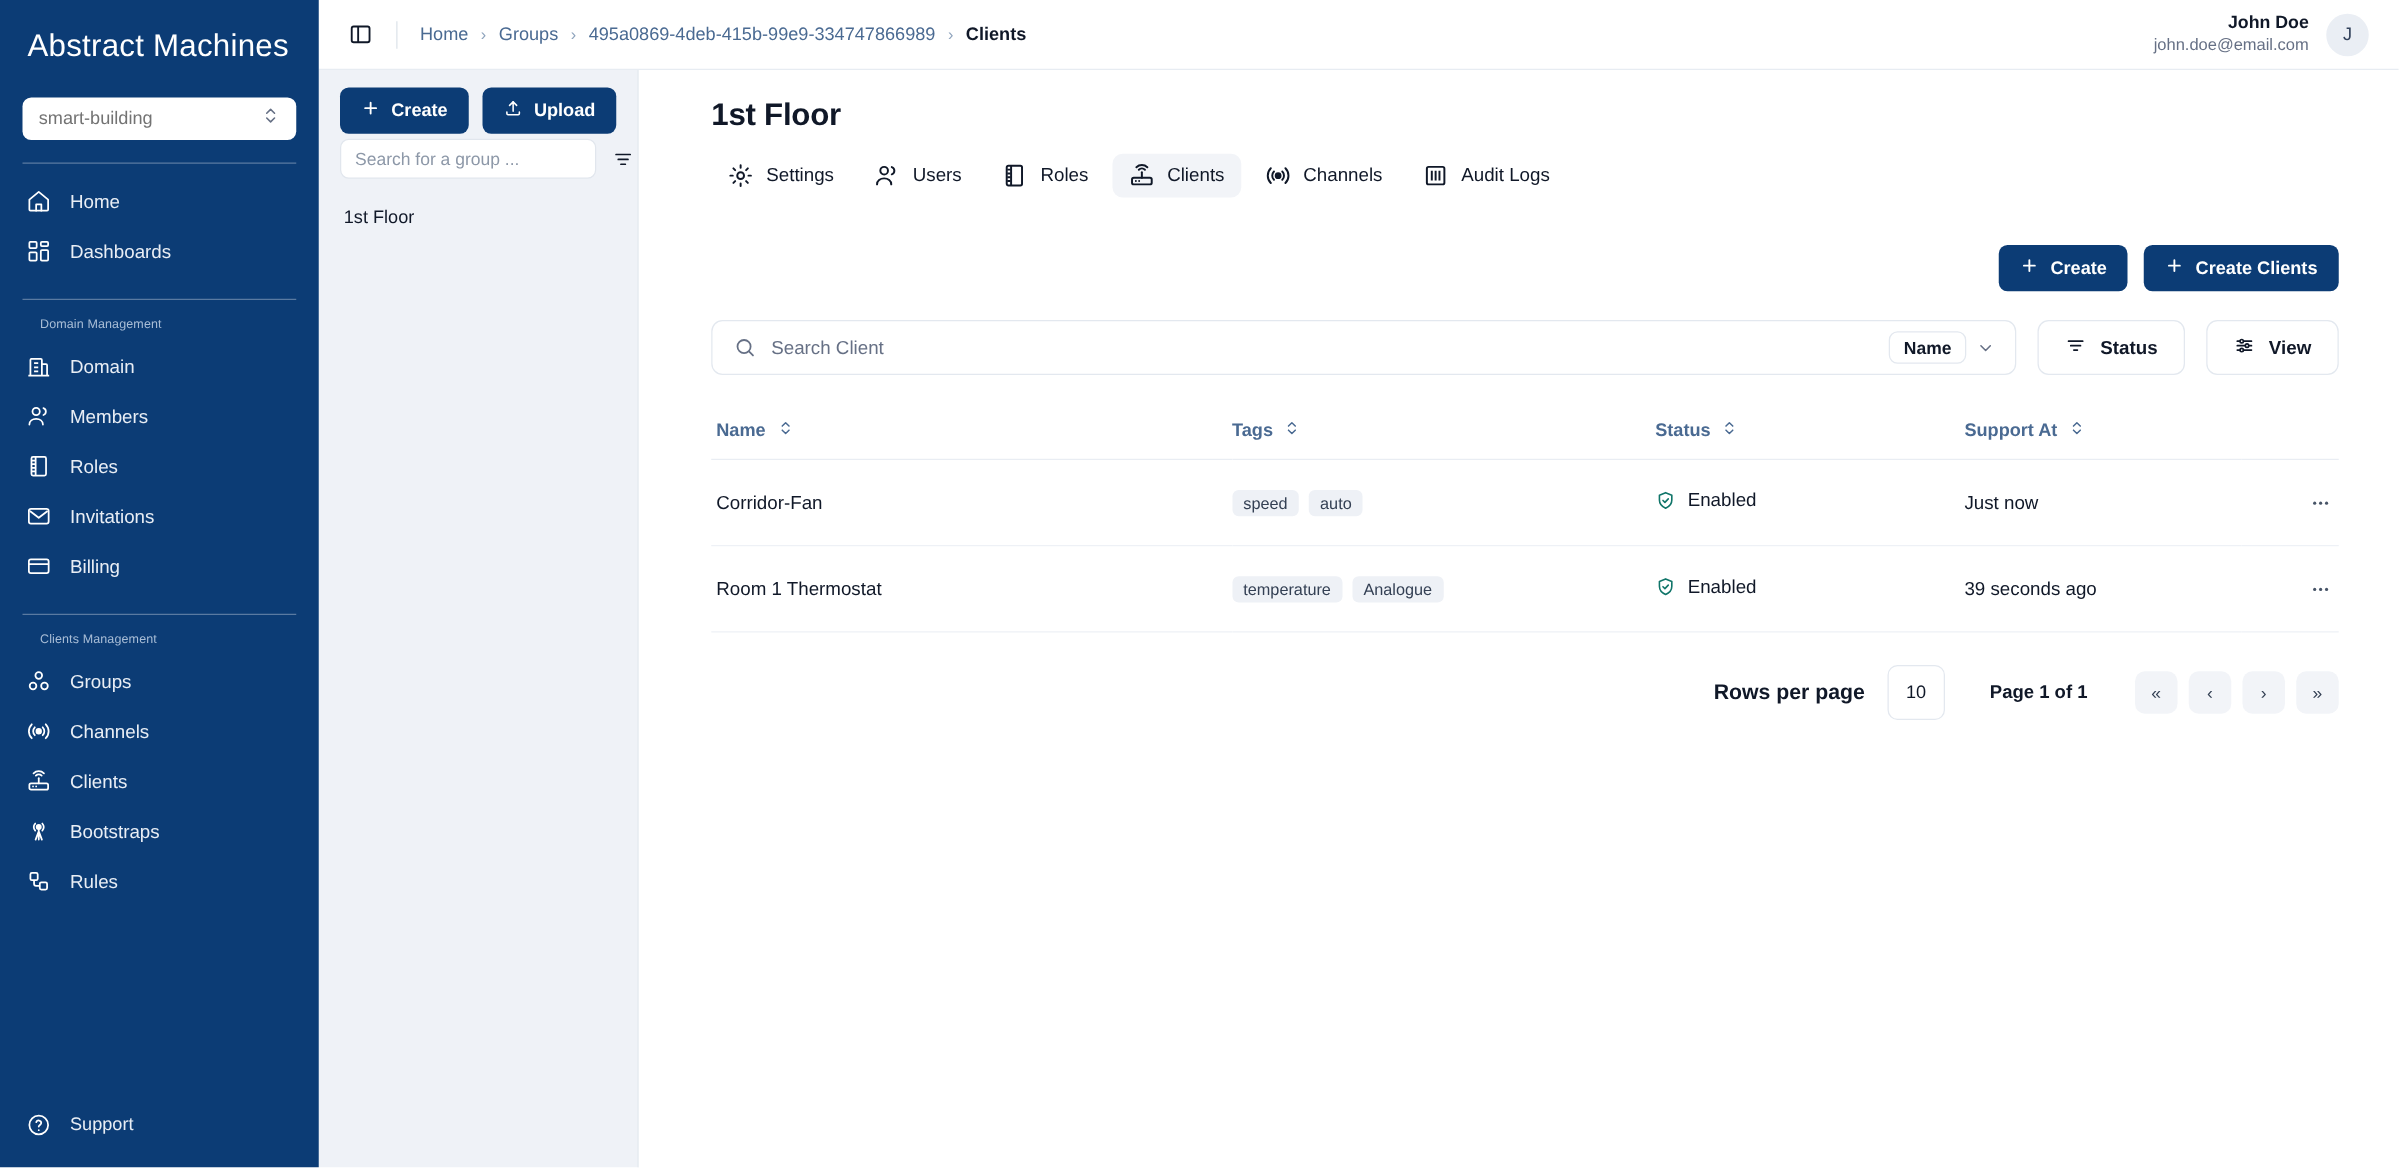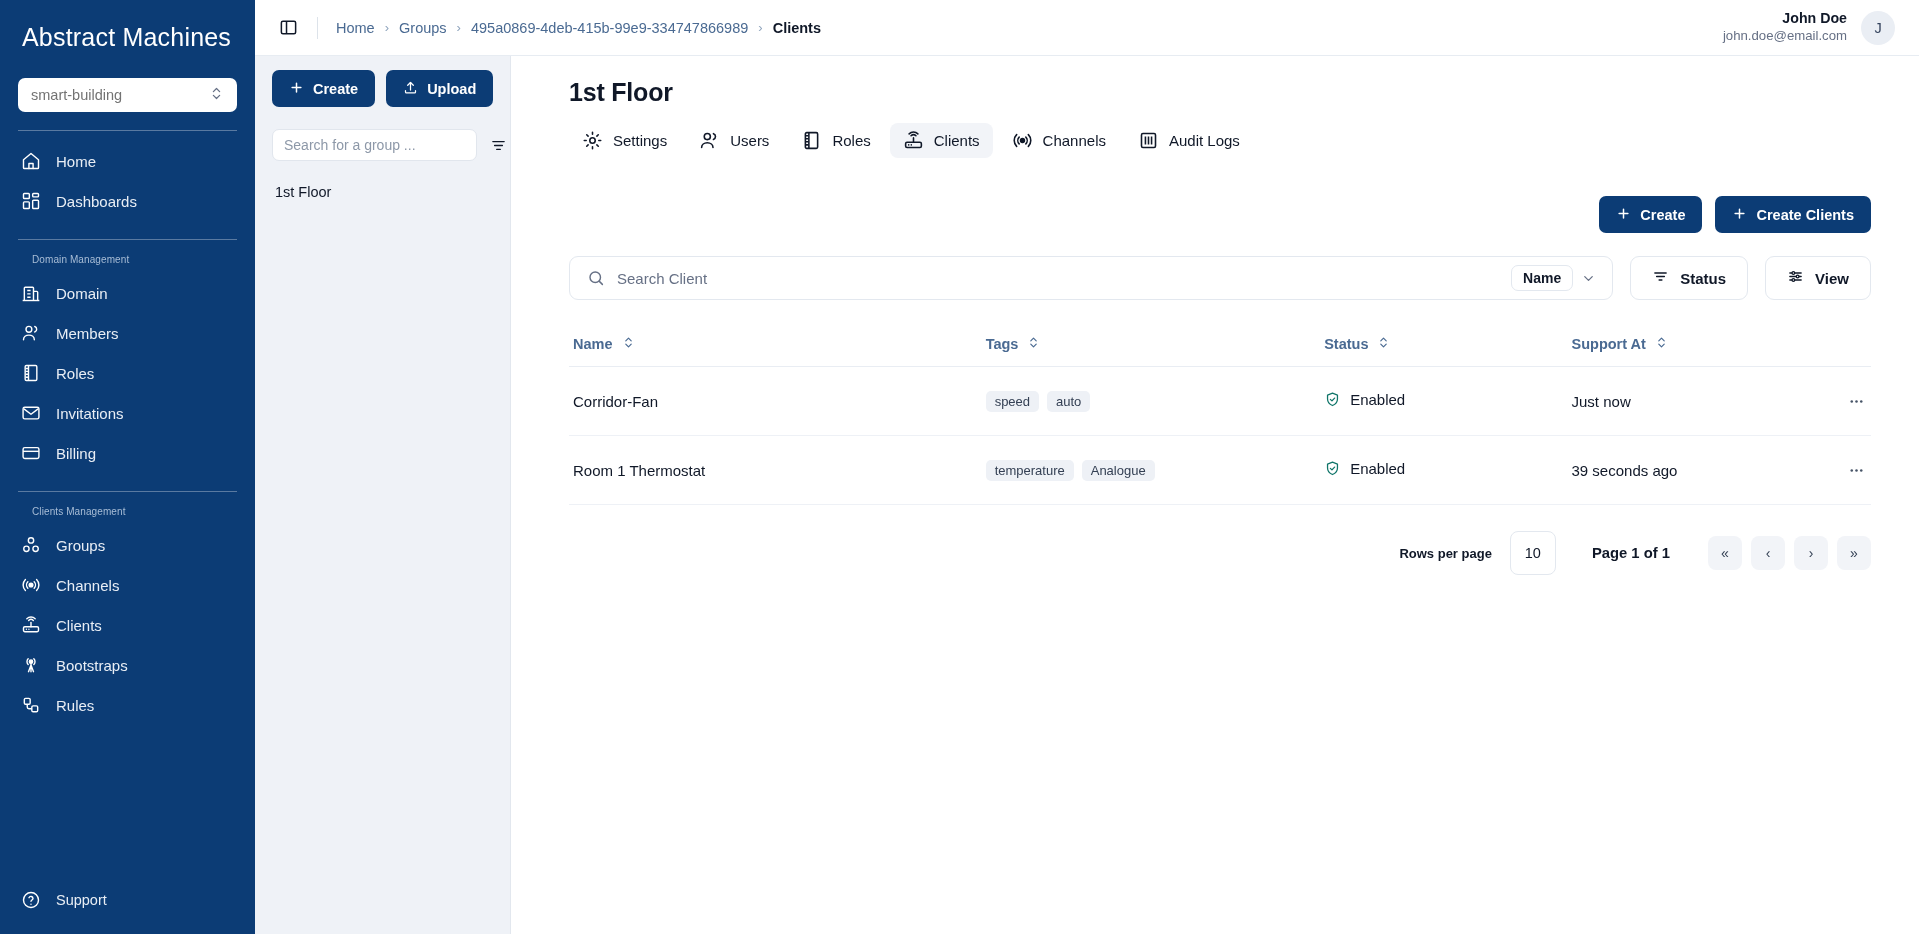--- a/index.html
+++ b/index.html
@@ -130,21 +130,21 @@
     height: 37px;
     display: inline-flex; align-items: center; justify-content: center;
     gap: 9px;
     padding: 0 17px;
     font-size: 14.5px; font-weight: 600;
     font-family: "Liberation Sans", sans-serif;
     cursor: pointer;
     white-space: nowrap;
   }
   .btn-primary svg { width: 15px; height: 15px; }
-  .gp-search-row { display: flex; align-items: center; gap: 8px; margin-top: 22px; }
+  .gp-search-row { display: flex; align-items: center; gap: 8px; margin-top: 4px; }
   .gp-search {
     flex: 1 1 auto;
     height: 32px;
     background: #fff;
     border: 1px solid #e1e6ed;
     border-radius: 7px;
     padding: 0 11px;
     font-size: 14px; color: #101828;
     font-family: "Liberation Sans", sans-serif;
     outline: none;
@@ -258,21 +258,21 @@
     display: inline-flex; align-items: center; justify-content: center;
     cursor: pointer; color: #475467; font-size: 20px; line-height: 0;
     letter-spacing: 1px;
   }
 
   
   .pagination {
     display: flex; align-items: center; justify-content: flex-end;
     gap: 18px; margin-top: 26px;
   }
-  .rpp-label { font-size: 13px; font-weight: 600; color: #101828; }
+  .rpp-label { font-size: 17px; font-weight: 600; color: #101828; }
   .rpp-box {
     border: 1px solid #e3e8ef; border-radius: 8px;
     min-width: 46px; height: 44px;
     display: flex; align-items: center; justify-content: center;
     font-size: 14.5px; color: #101828; cursor: pointer;
     background: #fff;
   }
   .page-of { font-size: 14.8px; font-weight: 600; color: #101828; margin-left: 18px; }
   .pager-group { display: flex; gap: 9px; margin-left: 20px; }
   .pager-btn {

